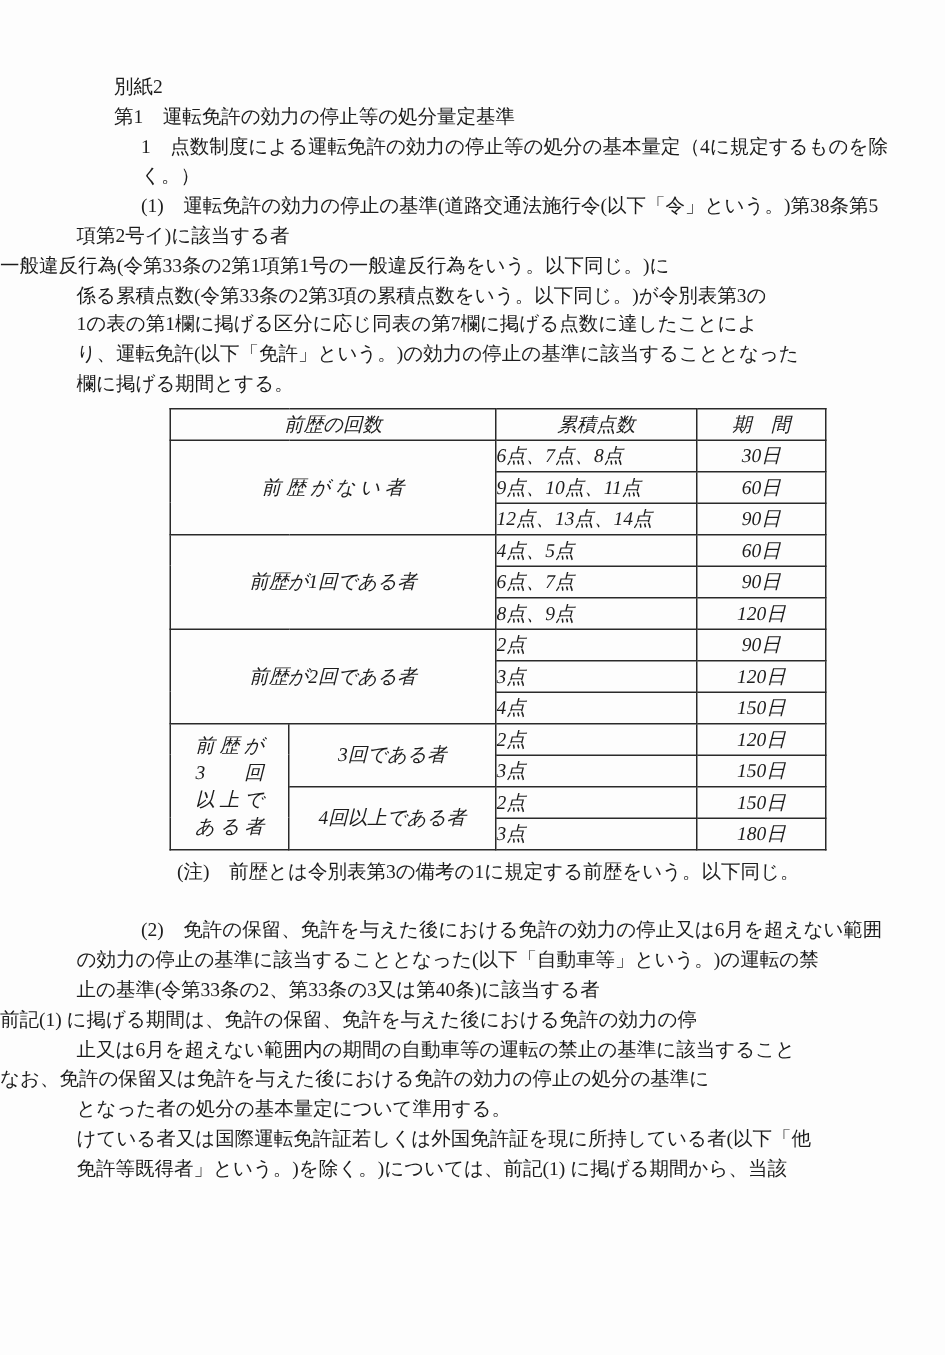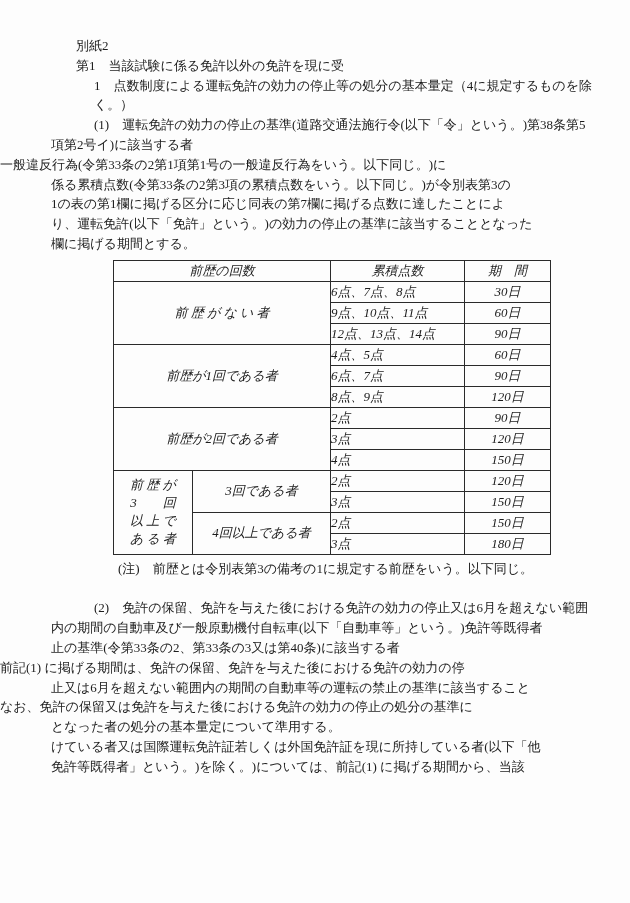--- a/index.html
+++ b/index.html
@@ -6,21 +6,21 @@
   body{
     width:630px;height:903px;
     background:#fdfdfd;
     overflow:hidden;
     font-family:"Liberation Serif","DejaVu Serif",serif;
     color:#1c1c1c;
   }
   .page{
     position:relative;
     width:513px;height:903px;
-    padding-top:36px;
+    padding-top:48px;
     box-sizing:border-box;
     font-size:13px;
     line-height:19.8px;
   }
   .ln{white-space:pre;}
   .ind-tag{margin-left:76px;}
   .ind-head{margin-left:76px;}
   .ind1{margin-left:94px;font-family:Liberation Serif, serif;}
   .ind2{margin-left:51px;}
   .ind3{}
@@ -46,21 +46,21 @@
   td.pts{text-align:left;padding-left:21px;}
   td.per{text-align:center;}
   td.lbl4 div{line-height:18px;text-align:center;white-space:pre;}
 </style>
 </head>
 <body>
 
 <div class="page">
 
   <div class="ln ind-tag">別紙2</div>
-  <div class="ln ind-head">第1　当該試験に係る免許以外の免許を現に受</div>
+  <div class="ln ind-head">第1　運転免許の効力の停止等の処分量定基準</div>
 
   <div class="ln ind1">1　点数制度による運転免許の効力の停止等の処分の基本量定（4に規定するものを除</div>
   <div class="ln ind1">く。）</div>
   <div class="ln ind1">(1)　運転免許の効力の停止の基準(道路交通法施行令(以下「令」という。)第38条第5</div>
   <div class="ln ind2">項第2号イ)に該当する者</div>
   <div class="ln ind3">一般違反行為(令第33条の2第1項第1号の一般違反行為をいう。以下同じ。)に</div>
   <div class="ln ind2">係る累積点数(令第33条の2第3項の累積点数をいう。以下同じ。)が令別表第3の</div>
   <div class="ln ind2">1の表の第1欄に掲げる区分に応じ同表の第7欄に掲げる点数に達したことによ</div>
   <div class="ln ind2">り、運転免許(以下「免許」という。)の効力の停止の基準に該当することとなった</div>
   <div class="ln ind2">欄に掲げる期間とする。</div>
@@ -142,21 +142,21 @@
       <td class="per">180日</td>
     </tr>
   </tbody>
     </table>
 
   <div class="ln ind-note">(注)　前歴とは令別表第3の備考の1に規定する前歴をいう。以下同じ。</div>
 
   <div class="blank"></div>
 
   <div class="ln ind1">(2)　免許の保留、免許を与えた後における免許の効力の停止又は6月を超えない範囲</div>
-  <div class="ln ind2">内の期間の自動車及び一般原動機付自転車(以下「自動車等」という。)免許等既得者</div>
+  <div class="ln ind2">の効力の停止の基準に該当することとなった(以下「自動車等」という。)の運転の禁</div>
   <div class="ln ind2">止の基準(令第33条の2、第33条の3又は第40条)に該当する者</div>
   <div class="ln ind3">前記(1) に掲げる期間は、免許の保留、免許を与えた後における免許の効力の停</div>
   <div class="ln ind2">止又は6月を超えない範囲内の期間の自動車等の運転の禁止の基準に該当すること</div>
   <div class="ln ind3">なお、免許の保留又は免許を与えた後における免許の効力の停止の処分の基準に</div>
   <div class="ln ind2">となった者の処分の基本量定について準用する。</div>
   <div class="ln ind2">けている者又は国際運転免許証若しくは外国免許証を現に所持している者(以下「他</div>
   <div class="ln ind2">免許等既得者」という。)を除く。)については、前記(1) に掲げる期間から、当該</div>
 
 </div>
 

